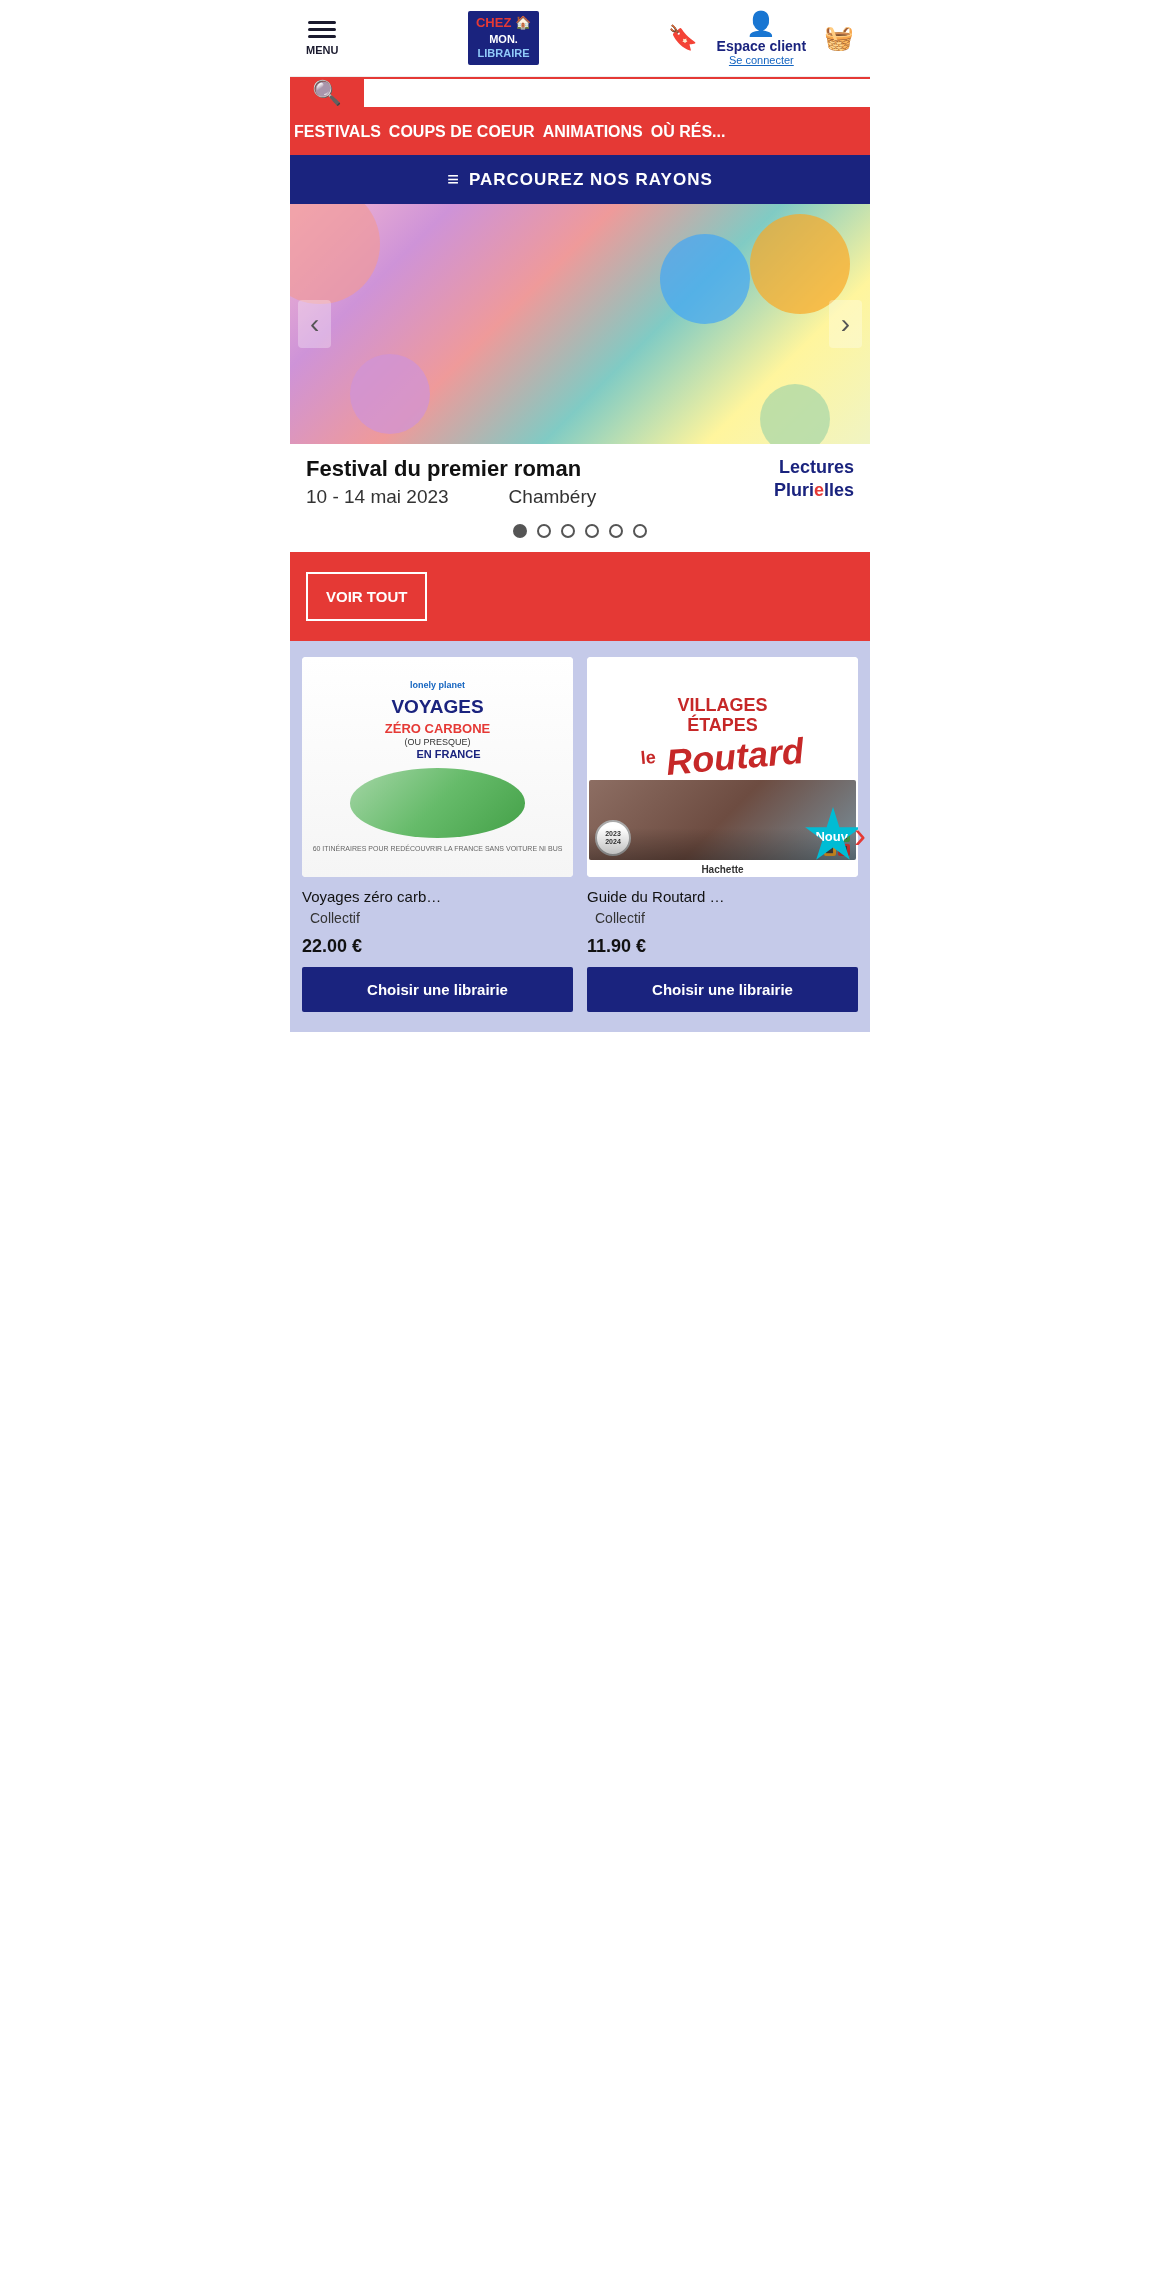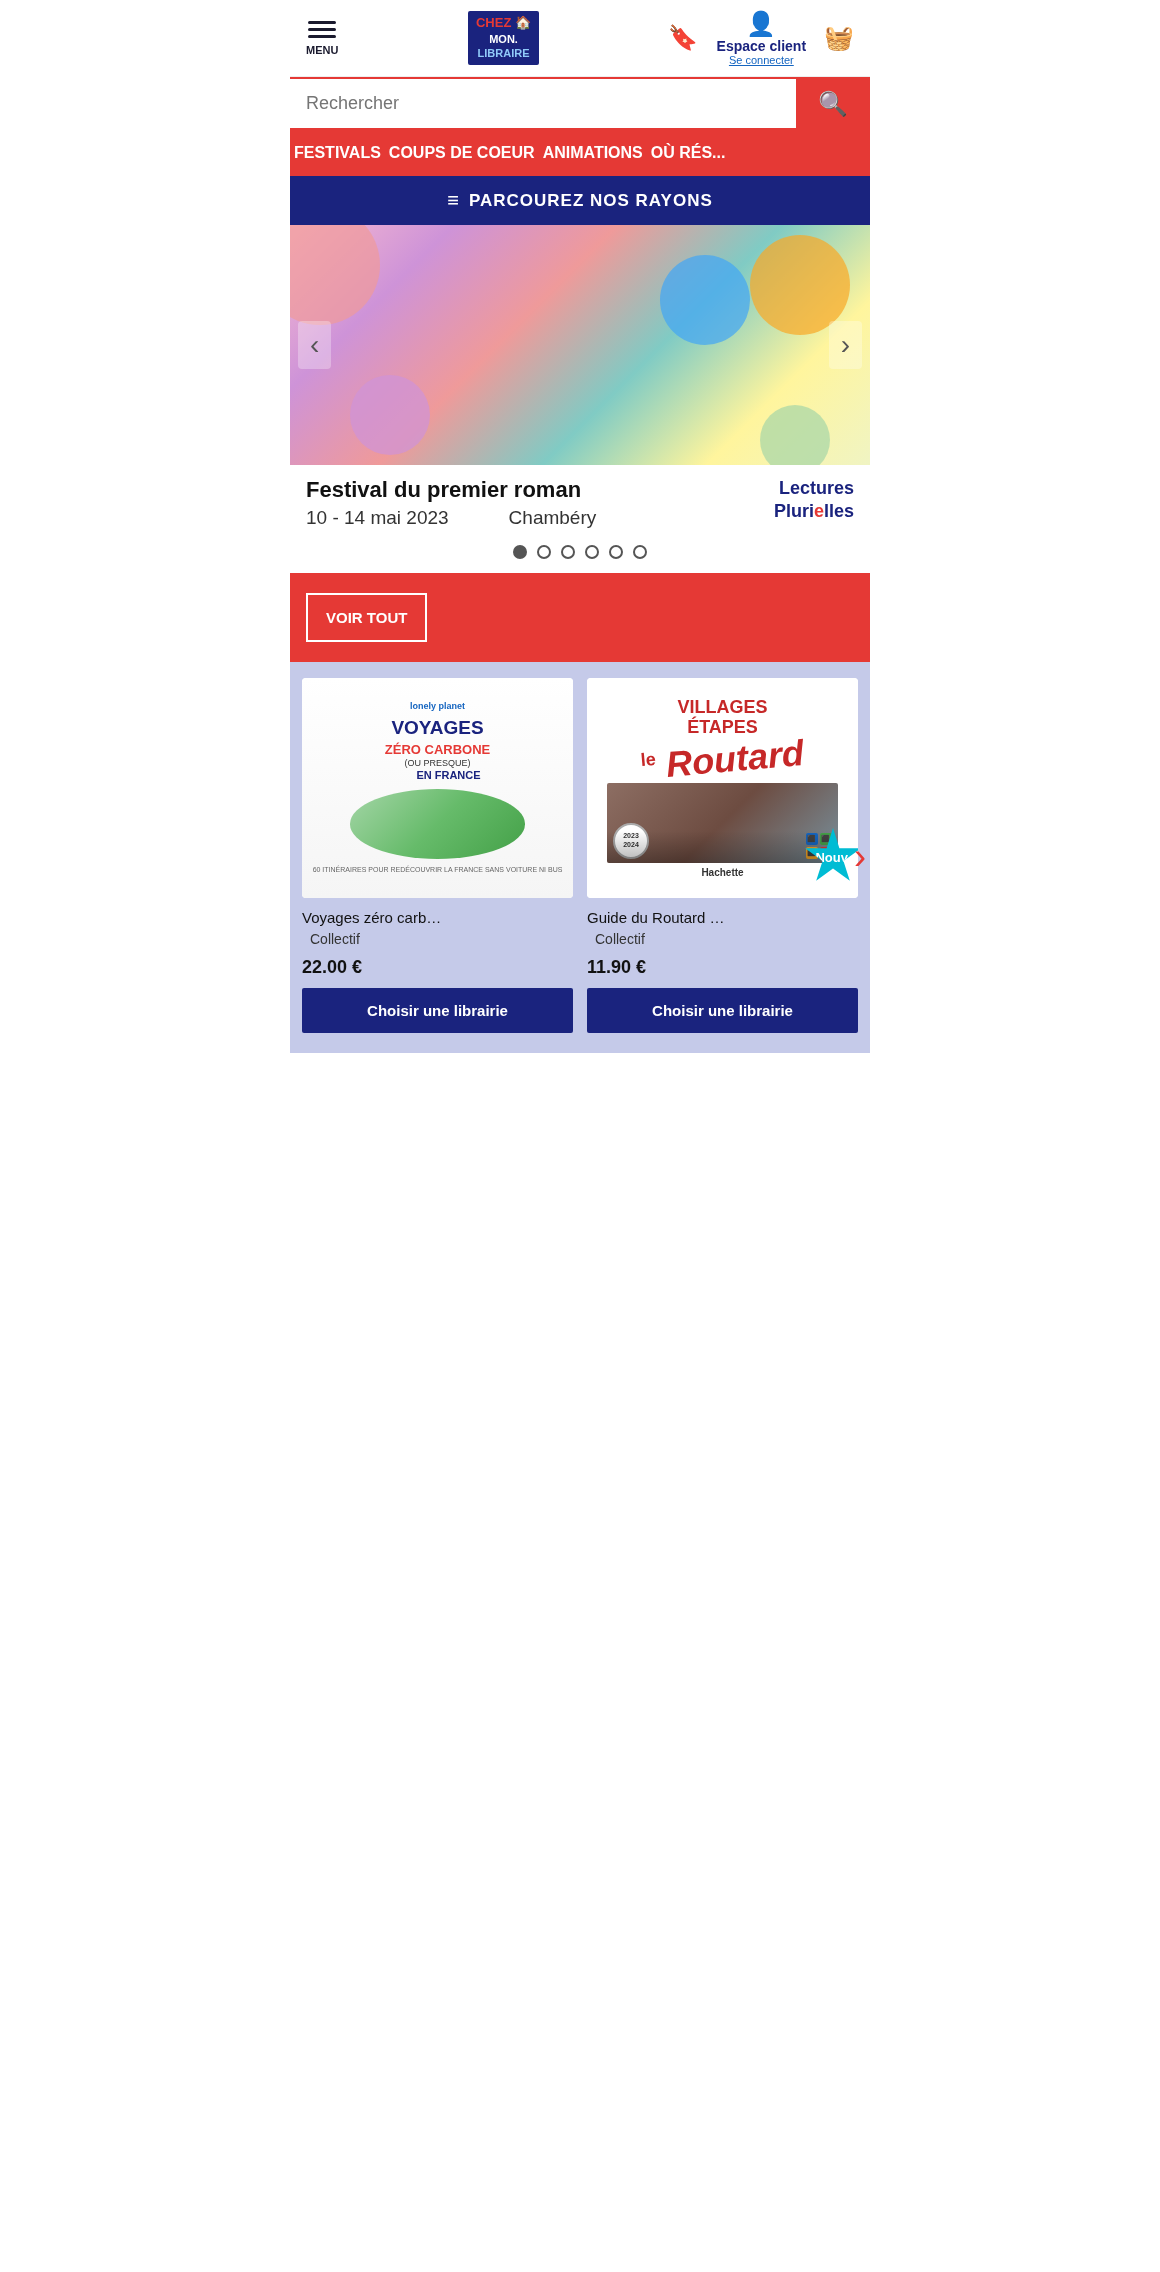--- a/index.html
+++ b/index.html
@@ -298,22 +298,22 @@
     .book1-footer { font-size: 7px; color: #666; text-align: center; margin-top: 6px; line-height: 1.4; }
 
     
     .book2-cover {
       width: 100%;
       height: 100%;
       background: #fff;
       display: flex;
       flex-direction: column;
       align-items: flex-start;
-      justify-content: space-between;
-      padding: 20px;
+      justify-content: flex-end;
+      padding: 2px;
       position: relative;
     }
     .book2-header { font-size: 18px; font-weight: 900; color: #c62828; line-height: 1.1; text-align: center; width: 100%; }
     .book2-routard {
       font-size: 36px;
       font-weight: 900;
       color: #c62828;
       font-style: italic;
       line-height: 1;
       transform: rotate(-5deg);
@@ -430,21 +430,20 @@
     <div class="user-area">
       <span class="user-icon">👤</span>
       <span class="espace">Espace client</span>
       <span class="connect">Se connecter</span>
     </div>
     <span class="basket-icon">🧺</span>
   </div>
 </header>
 
 <div class="search-bar">
-  <input class="search-input" type="text" placeholder="Rechercher" style="">
   <button class="search-btn">
     <span class="search-icon-svg">🔍</span>
   </button>
 </div>
 
 <nav class="nav-bar">
   <span class="nav-item">FESTIVALS</span>
   <span class="nav-item">COUPS DE COEUR</span>
   <span class="nav-item">ANIMATIONS</span>
   <span class="nav-item">OÙ RÉS...</span>

